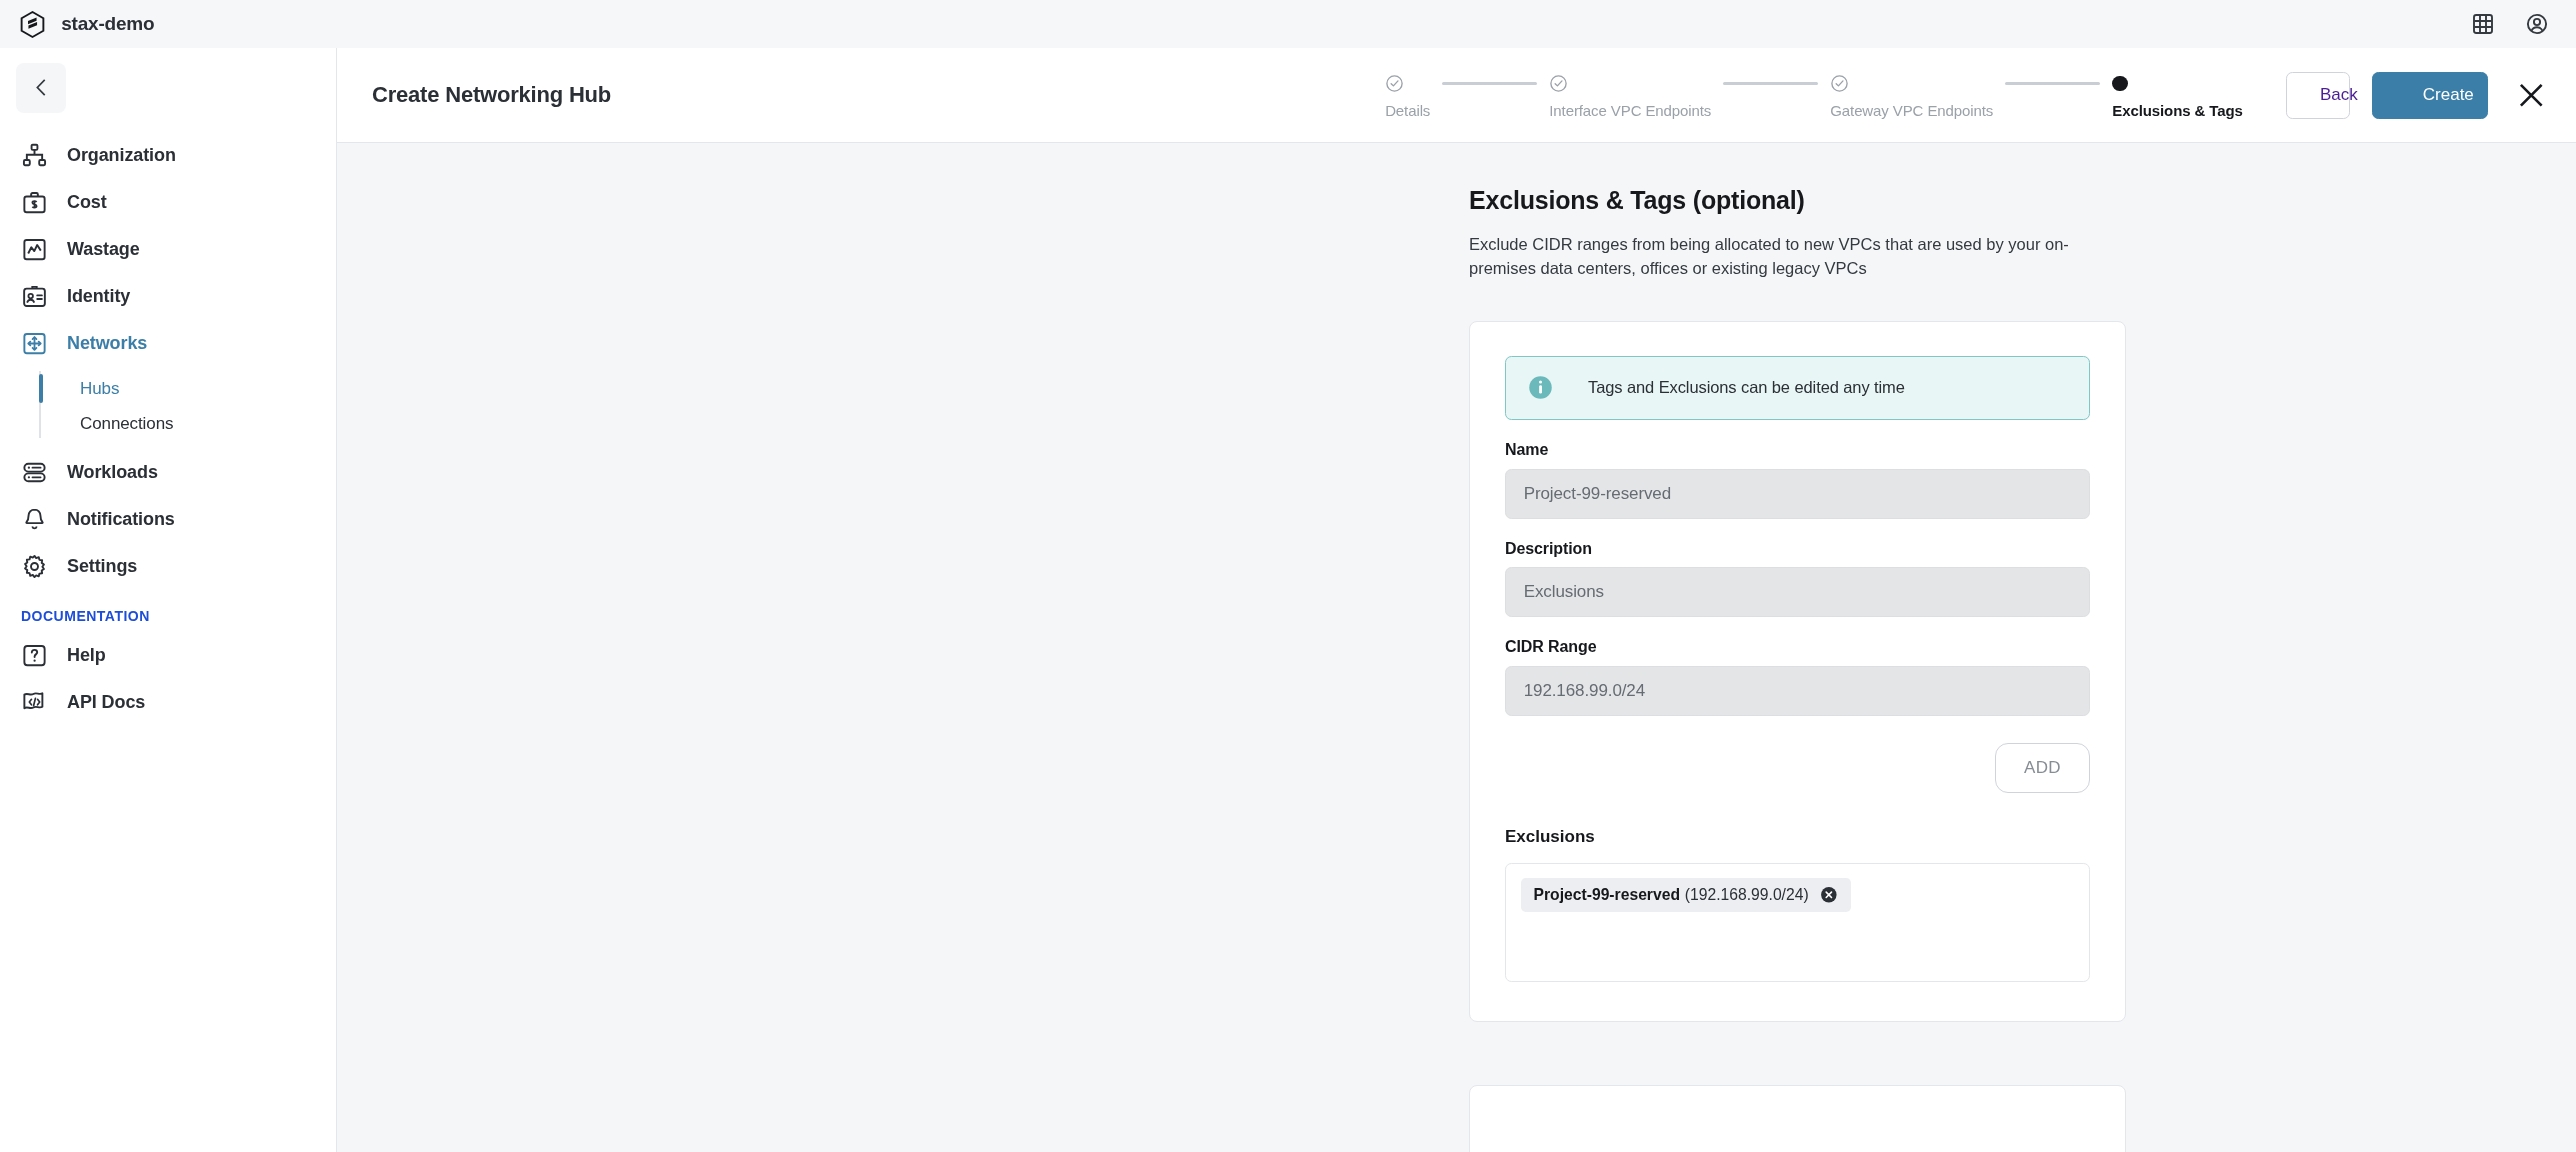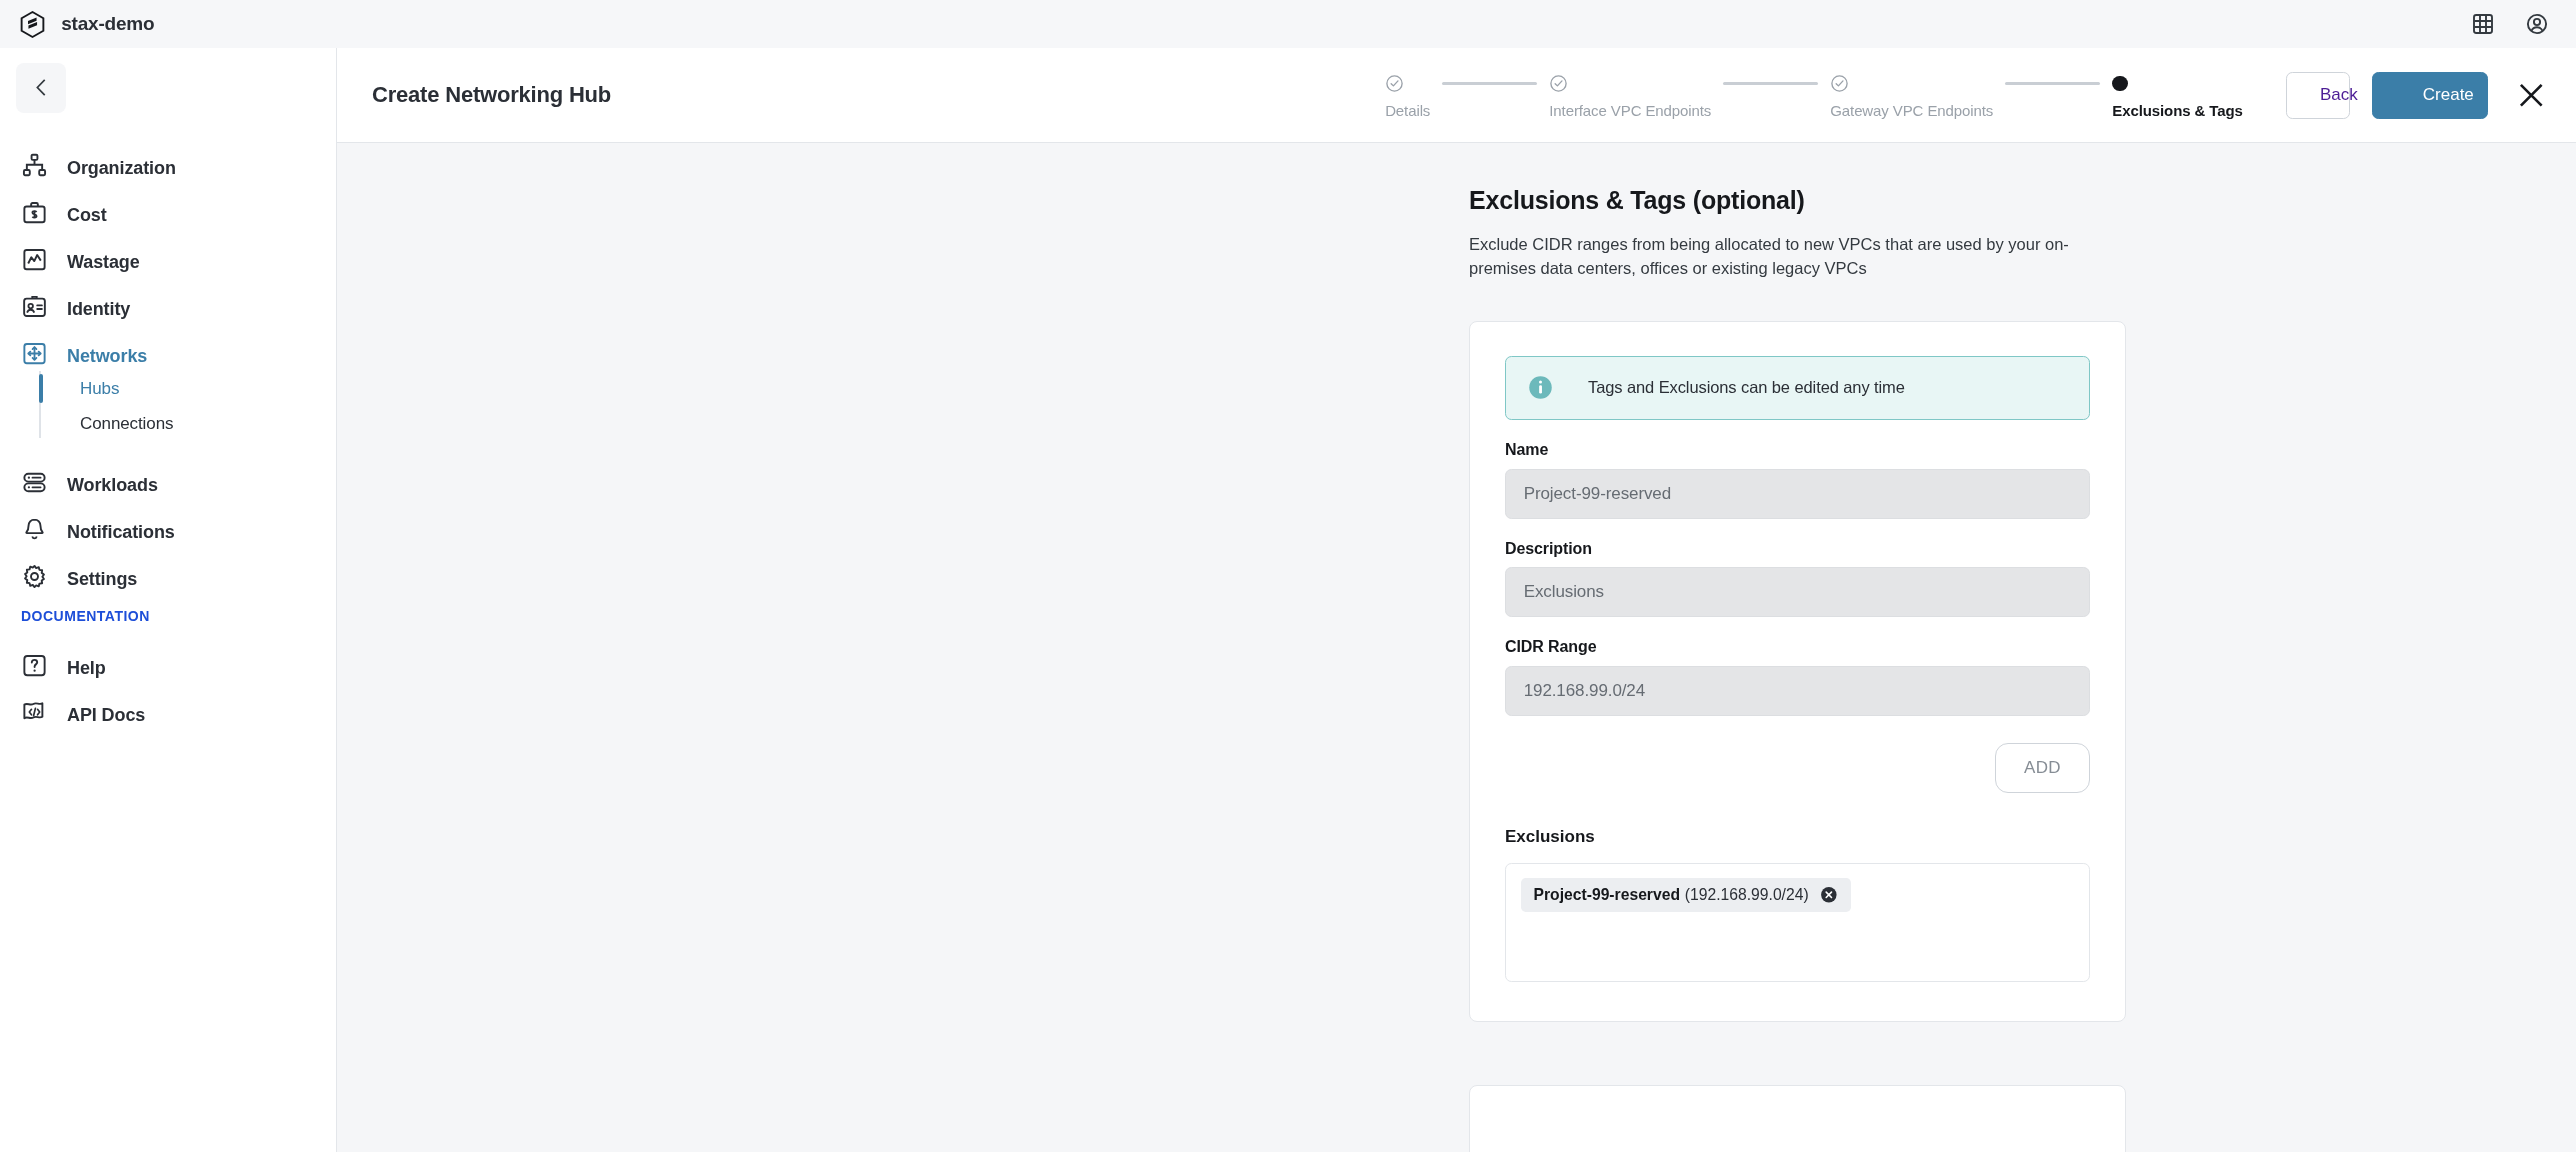--- a/index.html
+++ b/index.html
@@ -39,21 +39,21 @@
   .collapse-btn {
     width: 50px; height: 50px; margin-left: 16px;
     border-radius: 8px; background: #f5f6f8;
     display: flex; align-items: center; justify-content: center;
     cursor: pointer; border: none;
   }
   .collapse-btn svg { width: 21px; height: 21px; color: #343a40; }
 
   .nav { margin-top: 19px; }
   .nav-item {
-    display: flex; align-items: flex-end; gap: 19px;
+    display: flex; align-items: center; gap: 19px;
     height: 47px; padding-left: 21px;
     cursor: pointer; position: relative;
   }
   .nav-item .ico { width: 27px; height: 27px; flex: 0 0 27px; color: #2b2f36; display:block; }
   .nav-item .lbl { font-size: 18px; font-weight: bold; color: #2b2f36; letter-spacing: -0.1px; }
   .nav-item.active .ico { color: #3b7ea8; }
   .nav-item.active .lbl { color: #3b7ea8; }
 
   .subnav { position: relative; padding-left: 37px; padding-top: 4.8px; padding-bottom: 8px; }
   .subnav-rail {

